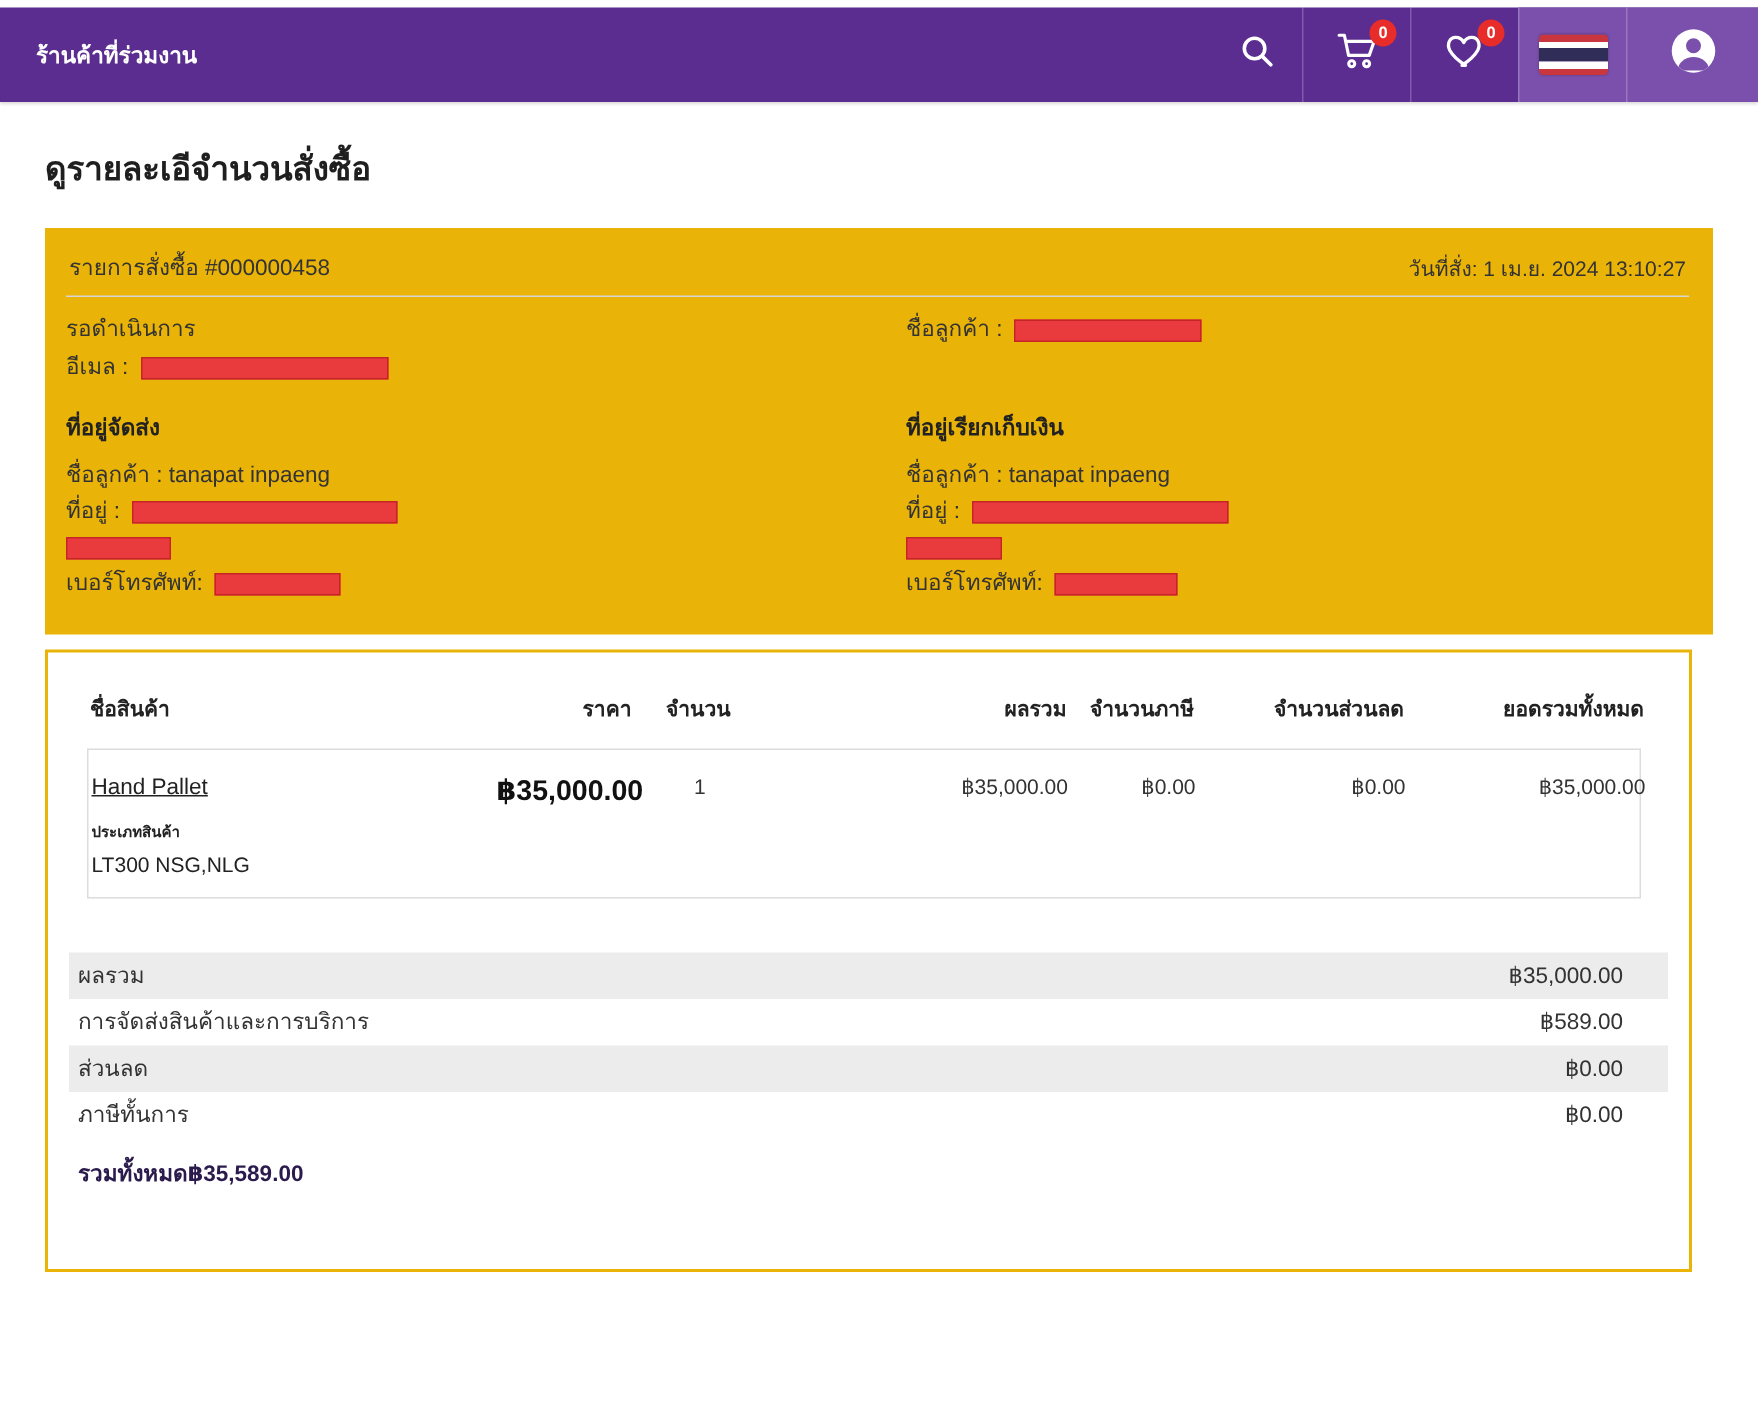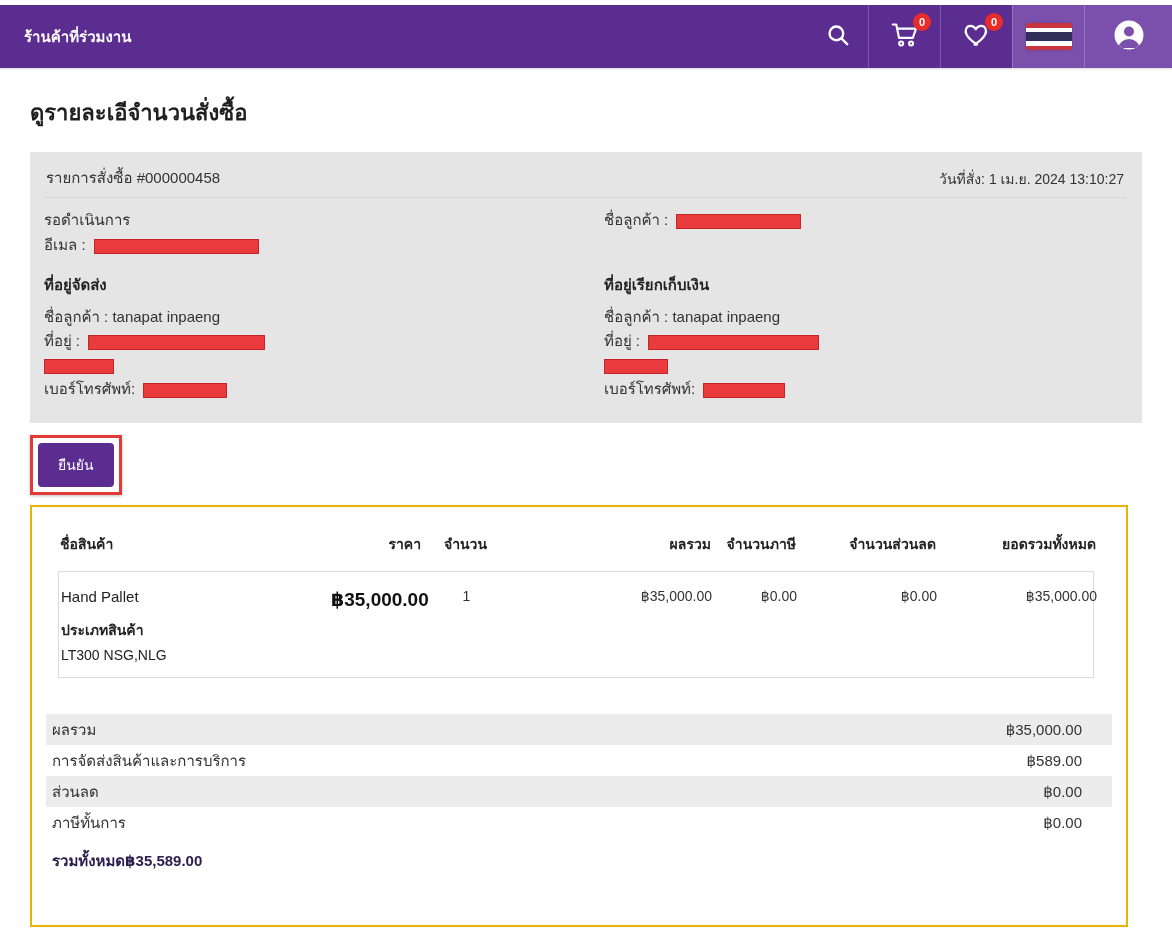--- a/index.html
+++ b/index.html
@@ -52,21 +52,21 @@
 
   
   .page { padding:0 30px; }
   .page-title {
     margin:27px 0 22px 0;
     font-size:22px; font-weight:bold; color:#1f1f1f;
   }
 
   
   .order-panel {
-    background:#e5e5e5;
+    background:#eab308;
     padding:10px 16px 22px 14px;
     font-size:15px;
   }
   .order-head {
     display:flex; justify-content:space-between; align-items:flex-end;
     padding:4px 2px 7px 2px;
     border-bottom:1px solid #d6d6d6;
     margin-bottom:9px;
   }
   .order-date { font-size:14px; }
@@ -105,23 +105,23 @@
   .items-head { font-weight:bold; font-size:14px; color:#222; padding-bottom:16px; }
   .items-head > div { padding:0 2px; }
   .items-body {
     border:1px solid #dcdcdc;
     padding:16px 0 14px 0;
     min-height:100px;
   }
   .num { text-align:right; }
   .ctr { text-align:center; }
   .cell { padding:0 2px; font-size:14px; }
-  .prod-name { font-size:15px; color:#222; }
+  .prod-name { font-size:15px; color:#222;text-decoration:underline; }
   .price-big { font-size:19px; font-weight:bold; color:#111; }
-  .prod-type-label { font-weight:bold; font-size:14px; color:#222; margin:14px 0 6px 0; }
+  .prod-type-label { font-weight:bold; font-size:10px; color:#222; margin:14px 0 6px 0; }
   .prod-type-val { font-size:14px; color:#222; }
 
   
   .summary { margin:36px -18px 0 -12px; font-size:15px; }
   .sum-row {
     display:flex; justify-content:space-between; align-items:center;
     padding:7px 30px 7px 6px; line-height:17px;
   }
   .sum-row:nth-child(odd) { background:#ececec; }
   .sum-total {
@@ -250,23 +250,20 @@
         </div>
         <div class="line">
           <span>เบอร์โทรศัพท์:</span>
           <span class="redact" style="width:82px"></span>
         </div>
       </div>
 
     </div>
   </section>
 
-  <div class="confirm-wrap">
-    <button class="btn-confirm">ยืนยัน</button>
-  </div>
 
   <section class="items-card">
 
     <div class="items-grid items-head">
       <div>ชื่อสินค้า</div>
       <div class="num">ราคา</div>
       <div class="ctr">จำนวน</div>
       <div class="num">ผลรวม</div>
       <div class="num">จำนวนภาษี</div>
       <div class="num">จำนวนส่วนลด</div>

